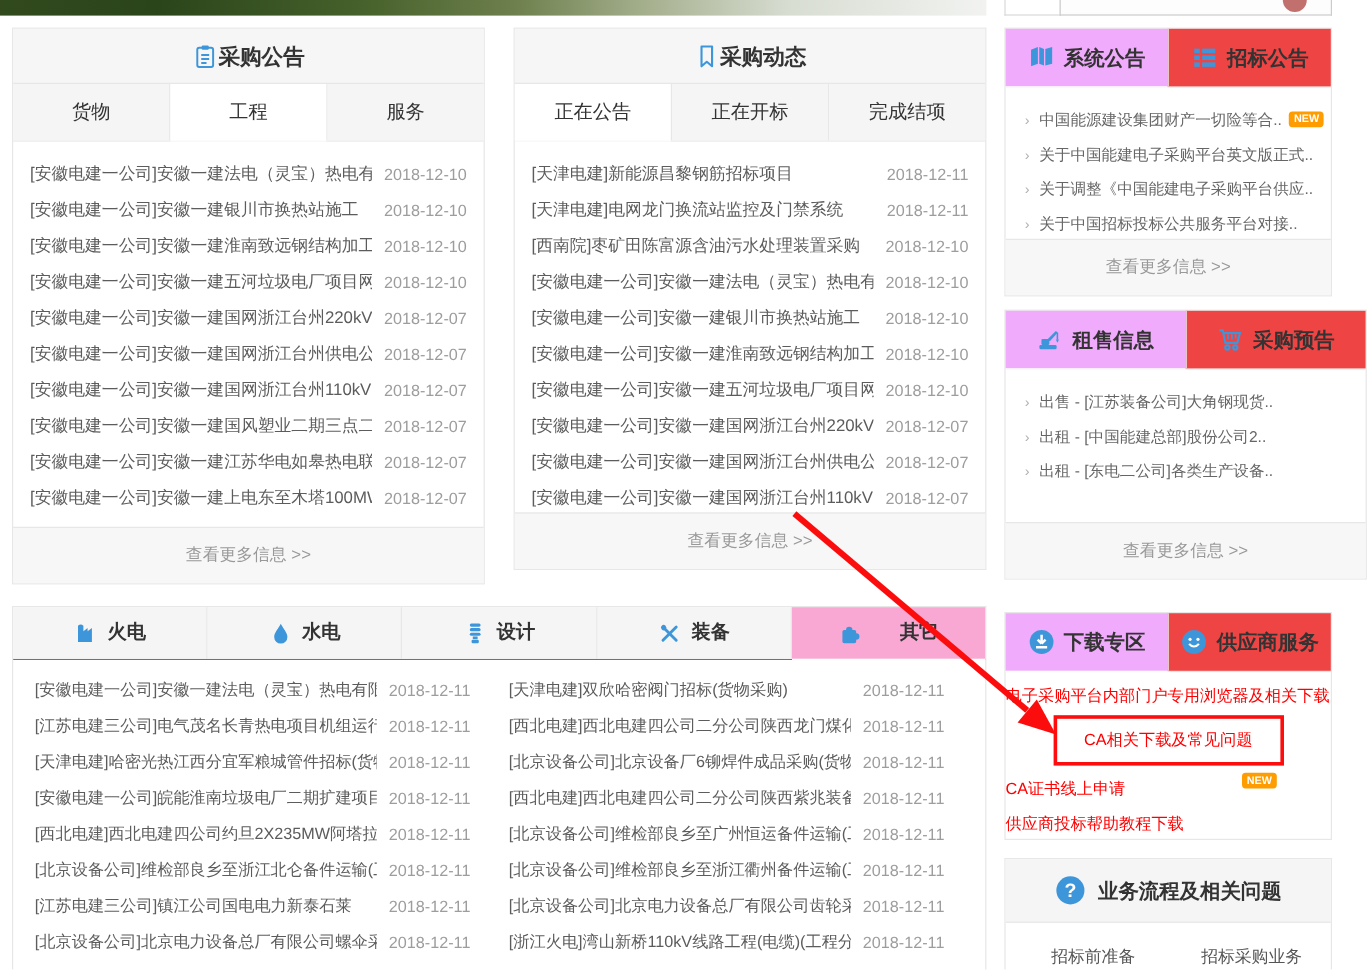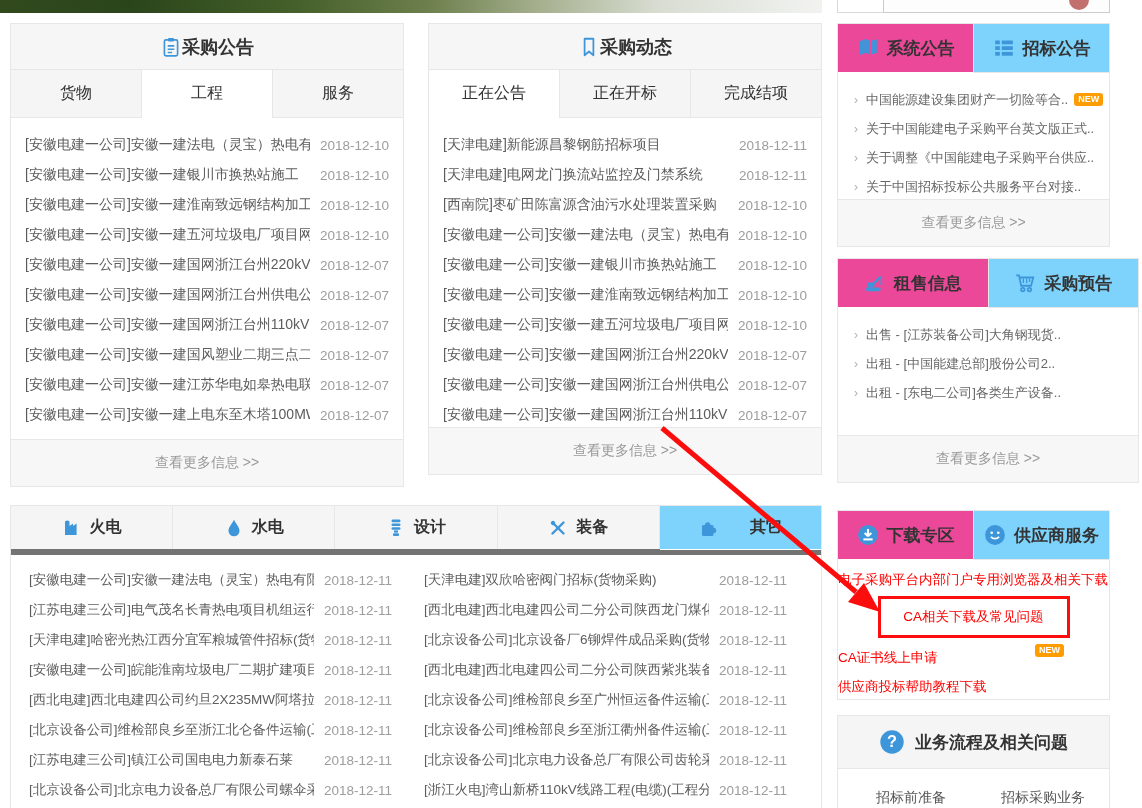--- a/index.html
+++ b/index.html
@@ -36,48 +36,48 @@
   .t3.active{background:#fff;}
   .t3.active::after{content:"";position:absolute;left:0;right:0;bottom:-1px;height:1px;background:#fff;}
   .list{padding:12px 0 0;}
   .row{height:30px;display:flex;align-items:center;padding:0 14px;font-size:14px;color:#5c5c5c;cursor:pointer;}
   .row .rt{flex:1;white-space:nowrap;overflow:hidden;margin-right:10px;}
   .row .rd{flex-shrink:0;color:#9d9d9d;font-size:13.5px;text-align:right;}
   .more{position:absolute;left:0;right:0;bottom:0;height:46px;background:#f7f7f7;border-top:1px solid #e7e7e7;
     display:flex;align-items:center;justify-content:center;color:#999;font-size:14px;cursor:pointer;}
   
   .tabs2{display:flex;height:48px;border-bottom:1px solid #e7e7e7;}
-  .t2{flex:1;display:flex;align-items:center;justify-content:center;gap:8px;background:#7dd3fc;
+  .t2{flex:1;display:flex;align-items:center;justify-content:center;gap:8px;background:#ef4444;
     border-left:1px solid #e7e7e7;font-size:17px;font-weight:bold;color:#333;cursor:pointer;position:relative;}
   .t2:first-child{border-left:none;}
-  .t2.active{background:#ec4899;}
+  .t2.active{background:#f0abfc;}
   .t2.active::after{content:"";position:absolute;left:0;right:0;bottom:-1px;height:1px;background:#fff;}
   .slist{padding:12px 0 0;}
   .srow{height:29px;display:flex;align-items:center;padding:0 10px 0 16px;font-size:13px;color:#666;cursor:pointer;white-space:nowrap;overflow:hidden;}
   .srow .ar{color:#b0b0b0;margin-right:8px;font-size:12px;flex-shrink:0;}
   .badge{display:inline-block;background:#ff9c00;color:#fff;font-size:9px;font-weight:bold;
     padding:1.5px 4px;border-radius:3px;margin-left:6px;line-height:1.1;}
   
   .dl-link{color:#ff0000;font-size:13.5px;text-align:left;margin-top:11px;cursor:pointer;white-space:nowrap;}
   .dl-box{width:186px;height:36px;margin:7px auto 0;border:3px solid #fd0d0d;
     display:flex;align-items:center;justify-content:center;cursor:pointer;}
   .dl-badge{position:absolute;left:191px;top:133px;}
   
   .biz-head{height:52px;background:#f5f5f5;border-bottom:1px solid #e7e7e7;
     display:flex;align-items:center;justify-content:center;gap:10px;font-size:17px;font-weight:bold;color:#333;}
   .biz-links{position:relative;height:50px;}
   .biz-link{position:absolute;top:20px;font-size:14px;color:#555;cursor:pointer;}
   .bl1{left:38px;}
   .bl2{left:163px;}
   
-  .tabs5{display:flex;height:43px;border-bottom:6px solid #737373;}
+  .tabs5{display:flex;height:43px;border-bottom:1px solid #737373;}
   .t5{flex:1;display:flex;align-items:center;justify-content:center;gap:8px;background:#f5f5f5;
     border-right:1px solid #e7e7e7;font-size:16px;font-weight:bold;color:#333;cursor:pointer;position:relative;}
   .t5:last-child{border-right:none;}
-  .t5.active{background:#7dd3fc;gap:31px;}
+  .t5.active{background:#f9a8d4;gap:31px;}
   .t5.active::after{content:"";position:absolute;left:0;right:0;bottom:-1px;height:1px;background:#fff;}
   .ind-cols{display:flex;}
   .ind-col{width:50%;box-sizing:border-box;padding:10px 24px 0 18px;}
   .ind-col.rightc{padding:10px 34px 0 8px;}
   .ind-col .row{padding:0;font-size:13.5px;}
   
   .arrow-overlay{position:absolute;left:0;top:0;z-index:60;pointer-events:none;}
 </style>
 </head>
 <body>

